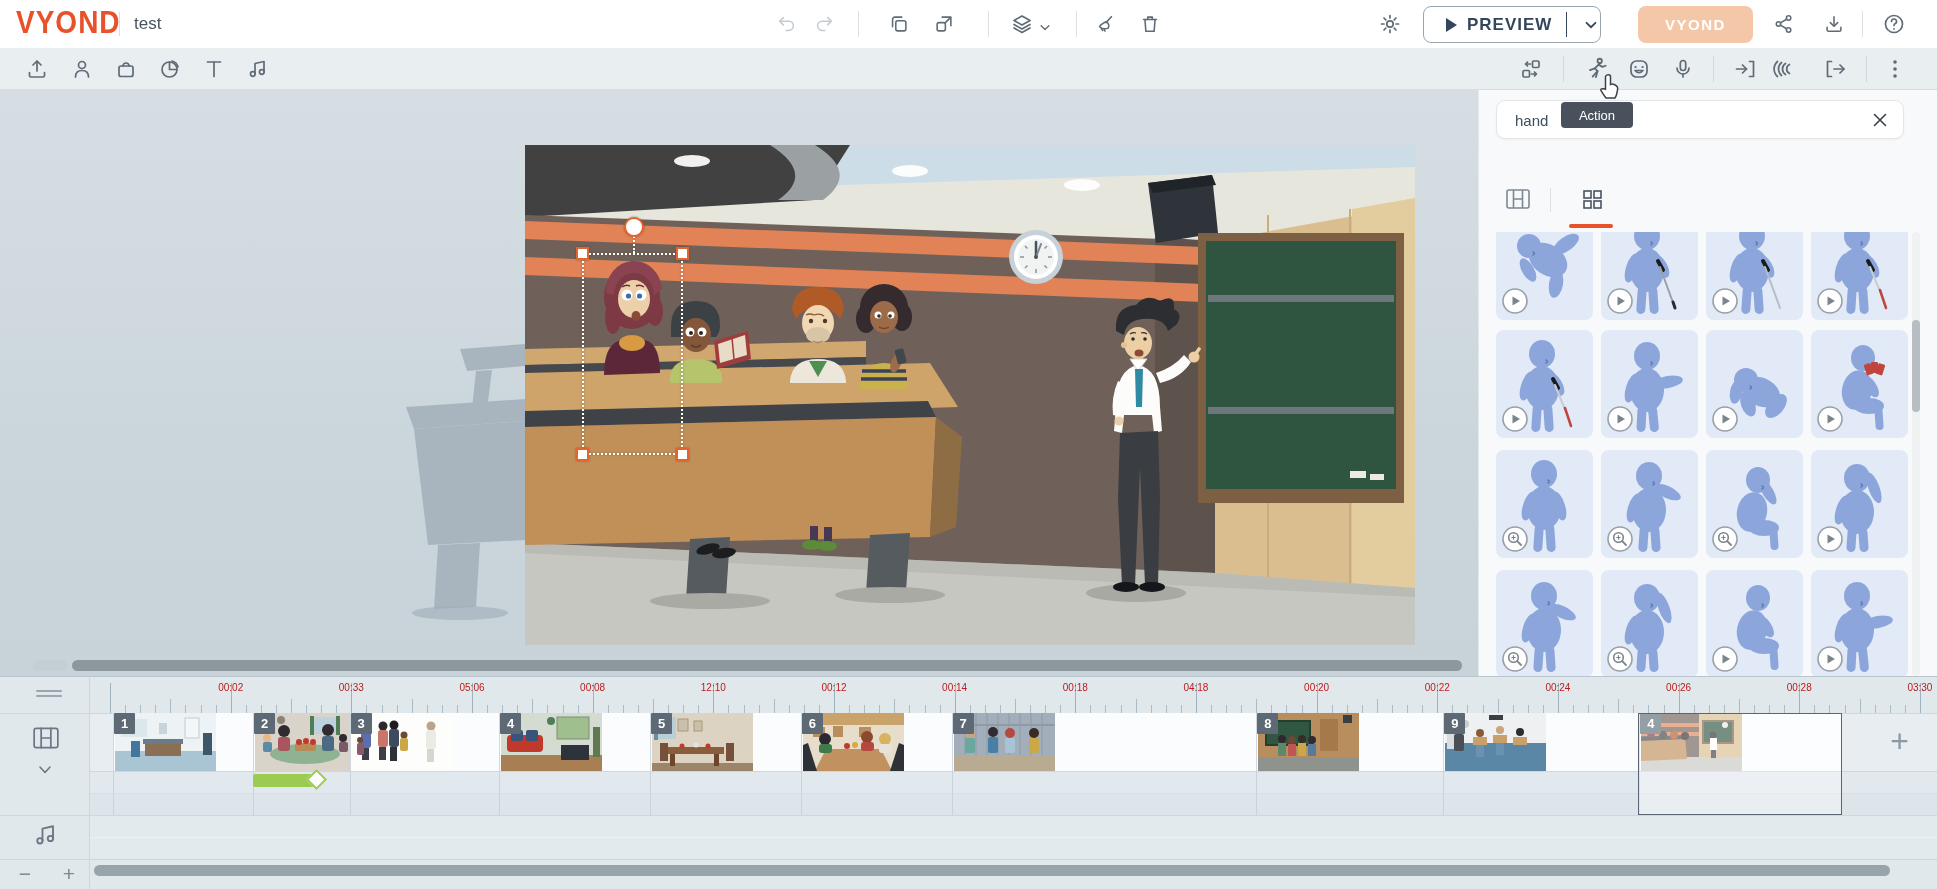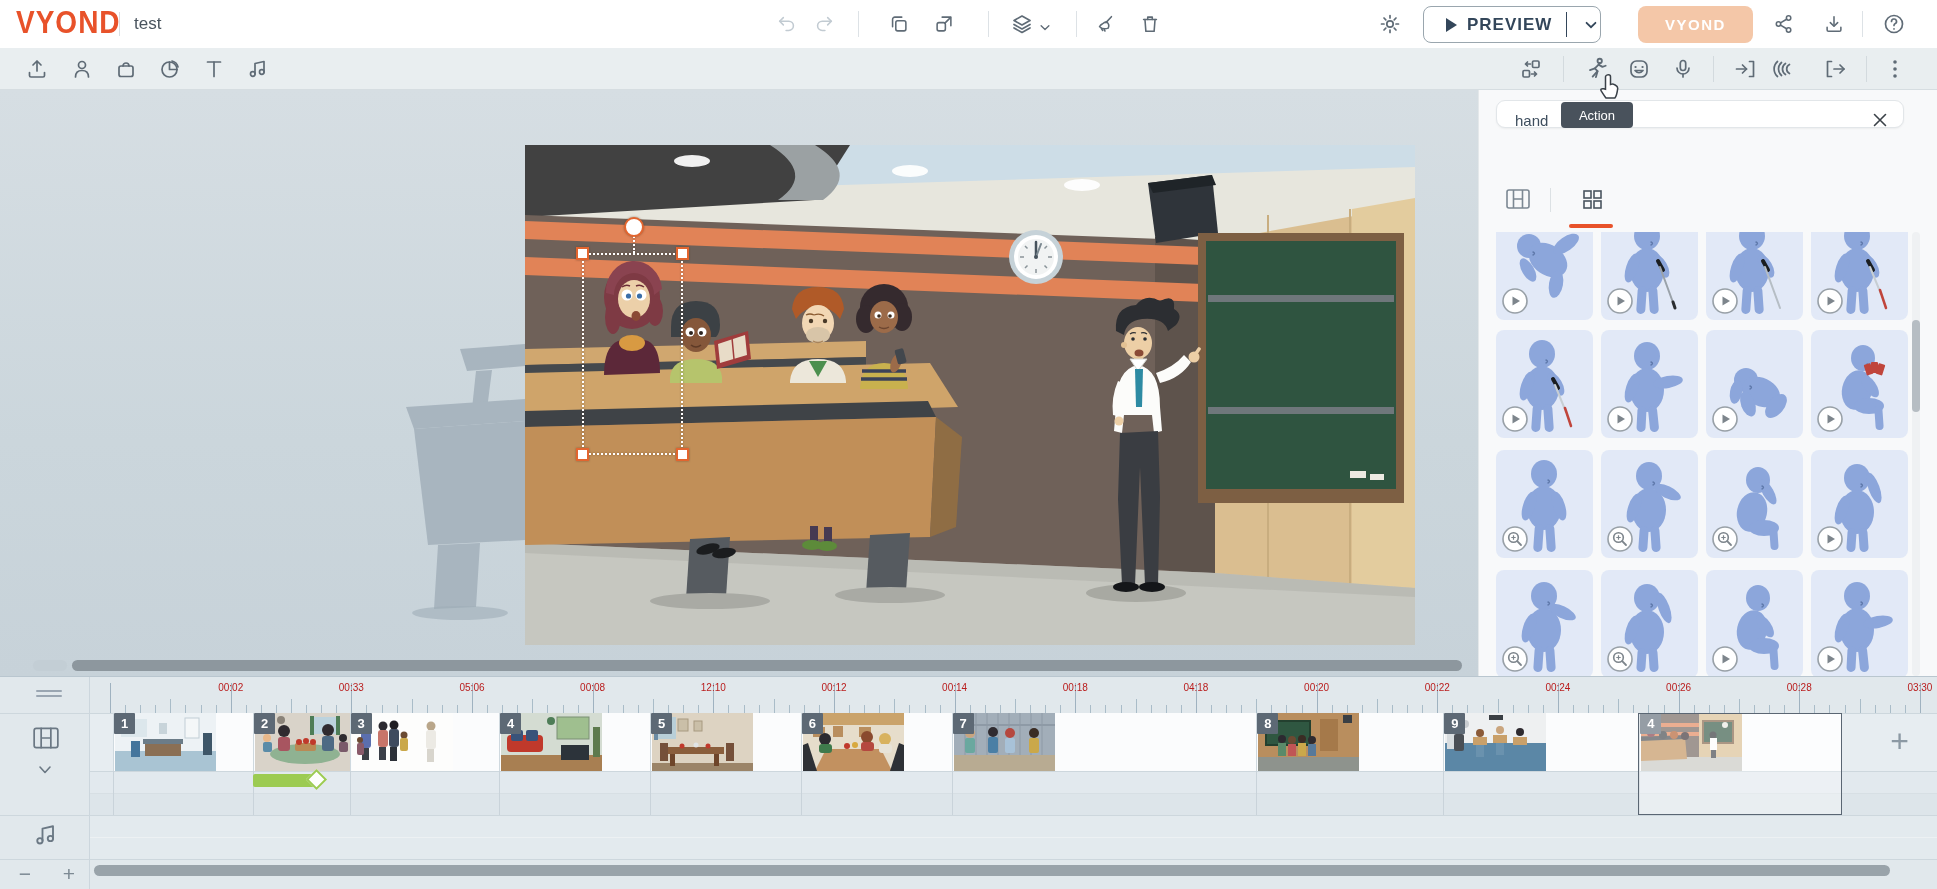--- a/index.html
+++ b/index.html
@@ -34,21 +34,21 @@
   .handle{position:absolute;width:13px;height:13px;background:#fff;border:2px solid #E2652F;box-sizing:border-box;}
   .h-tl{left:-8px;top:-8px}.h-tr{right:-8px;top:-8px}.h-bl{left:-8px;bottom:-8px}.h-br{right:-8px;bottom:-8px}
   .rot-stem{position:absolute;left:50%;top:-22px;width:0;height:20px;border-left:2px dotted #fff;}
   .rot-handle{position:absolute;left:50%;top:-38px;width:16px;height:16px;margin-left:-9px;border-radius:50%;background:#fff;border:2px solid #E2652F;box-sizing:content-box;}
   
   .tooltip{position:absolute;left:1561px;top:102px;width:72px;height:26px;background:#49525C;color:#fff;font-size:13px;border-radius:4px;display:flex;align-items:center;justify-content:center;z-index:60;}
   .cursor{position:absolute;left:1598px;top:72px;z-index:61;}
   
   .panel{position:absolute;left:1478px;top:90px;width:459px;height:586px;background:#f8f9fa;border-left:1px solid #e4e8ea;box-sizing:border-box;z-index:10;overflow:hidden;}
   .panel-head{position:absolute;left:0;top:0;width:459px;height:142px;background:#f8f9fa;z-index:3;}
-  .searchbox{position:absolute;left:17px;top:10px;width:408px;height:28px;background:#fff;border:1px solid #e2e6e9;border-radius:9px;box-shadow:0 1px 2px rgba(0,0,0,.05);box-sizing:border-box;}
+  .searchbox{position:absolute;left:17px;top:10px;width:408px;height:39px;background:#fff;border:1px solid #e2e6e9;border-radius:9px;box-shadow:0 1px 2px rgba(0,0,0,.05);box-sizing:border-box;}
   .searchbox input{position:absolute;left:0;top:0;width:360px;height:36px;border:none;outline:none;background:transparent;padding-left:18px;font-size:15px;color:#3e4e5e;font-family:"Liberation Sans",sans-serif;}
   .search-clear{position:absolute;right:12px;top:8px;width:22px;height:22px;display:flex;align-items:center;justify-content:center;cursor:pointer;}
   .vtab{position:absolute;top:94px;width:30px;height:30px;display:flex;align-items:center;justify-content:center;cursor:pointer;}
   .vtab svg{stroke:#7c8893;fill:none;stroke-width:1.6;}
   .vtab.active svg{stroke:#4a5560;}
   .tab-underline{position:absolute;left:90px;top:134px;width:44px;height:4px;border-radius:2px;background:#E8522A;}
   .tab-sep{position:absolute;left:71px;top:98px;width:1px;height:24px;background:#dcе1e4;background:#dce1e4;}
   .tile{position:absolute;width:97px;height:108px;border-radius:8px;background:#E2E9F7;cursor:pointer;z-index:1;}
   .tile .badge{position:absolute;left:6px;bottom:6px;width:26px;height:26px;}
   .pscroll-track{position:absolute;left:433px;top:142px;width:8px;height:444px;background:#eff1f3;border-radius:4px;z-index:4;}

